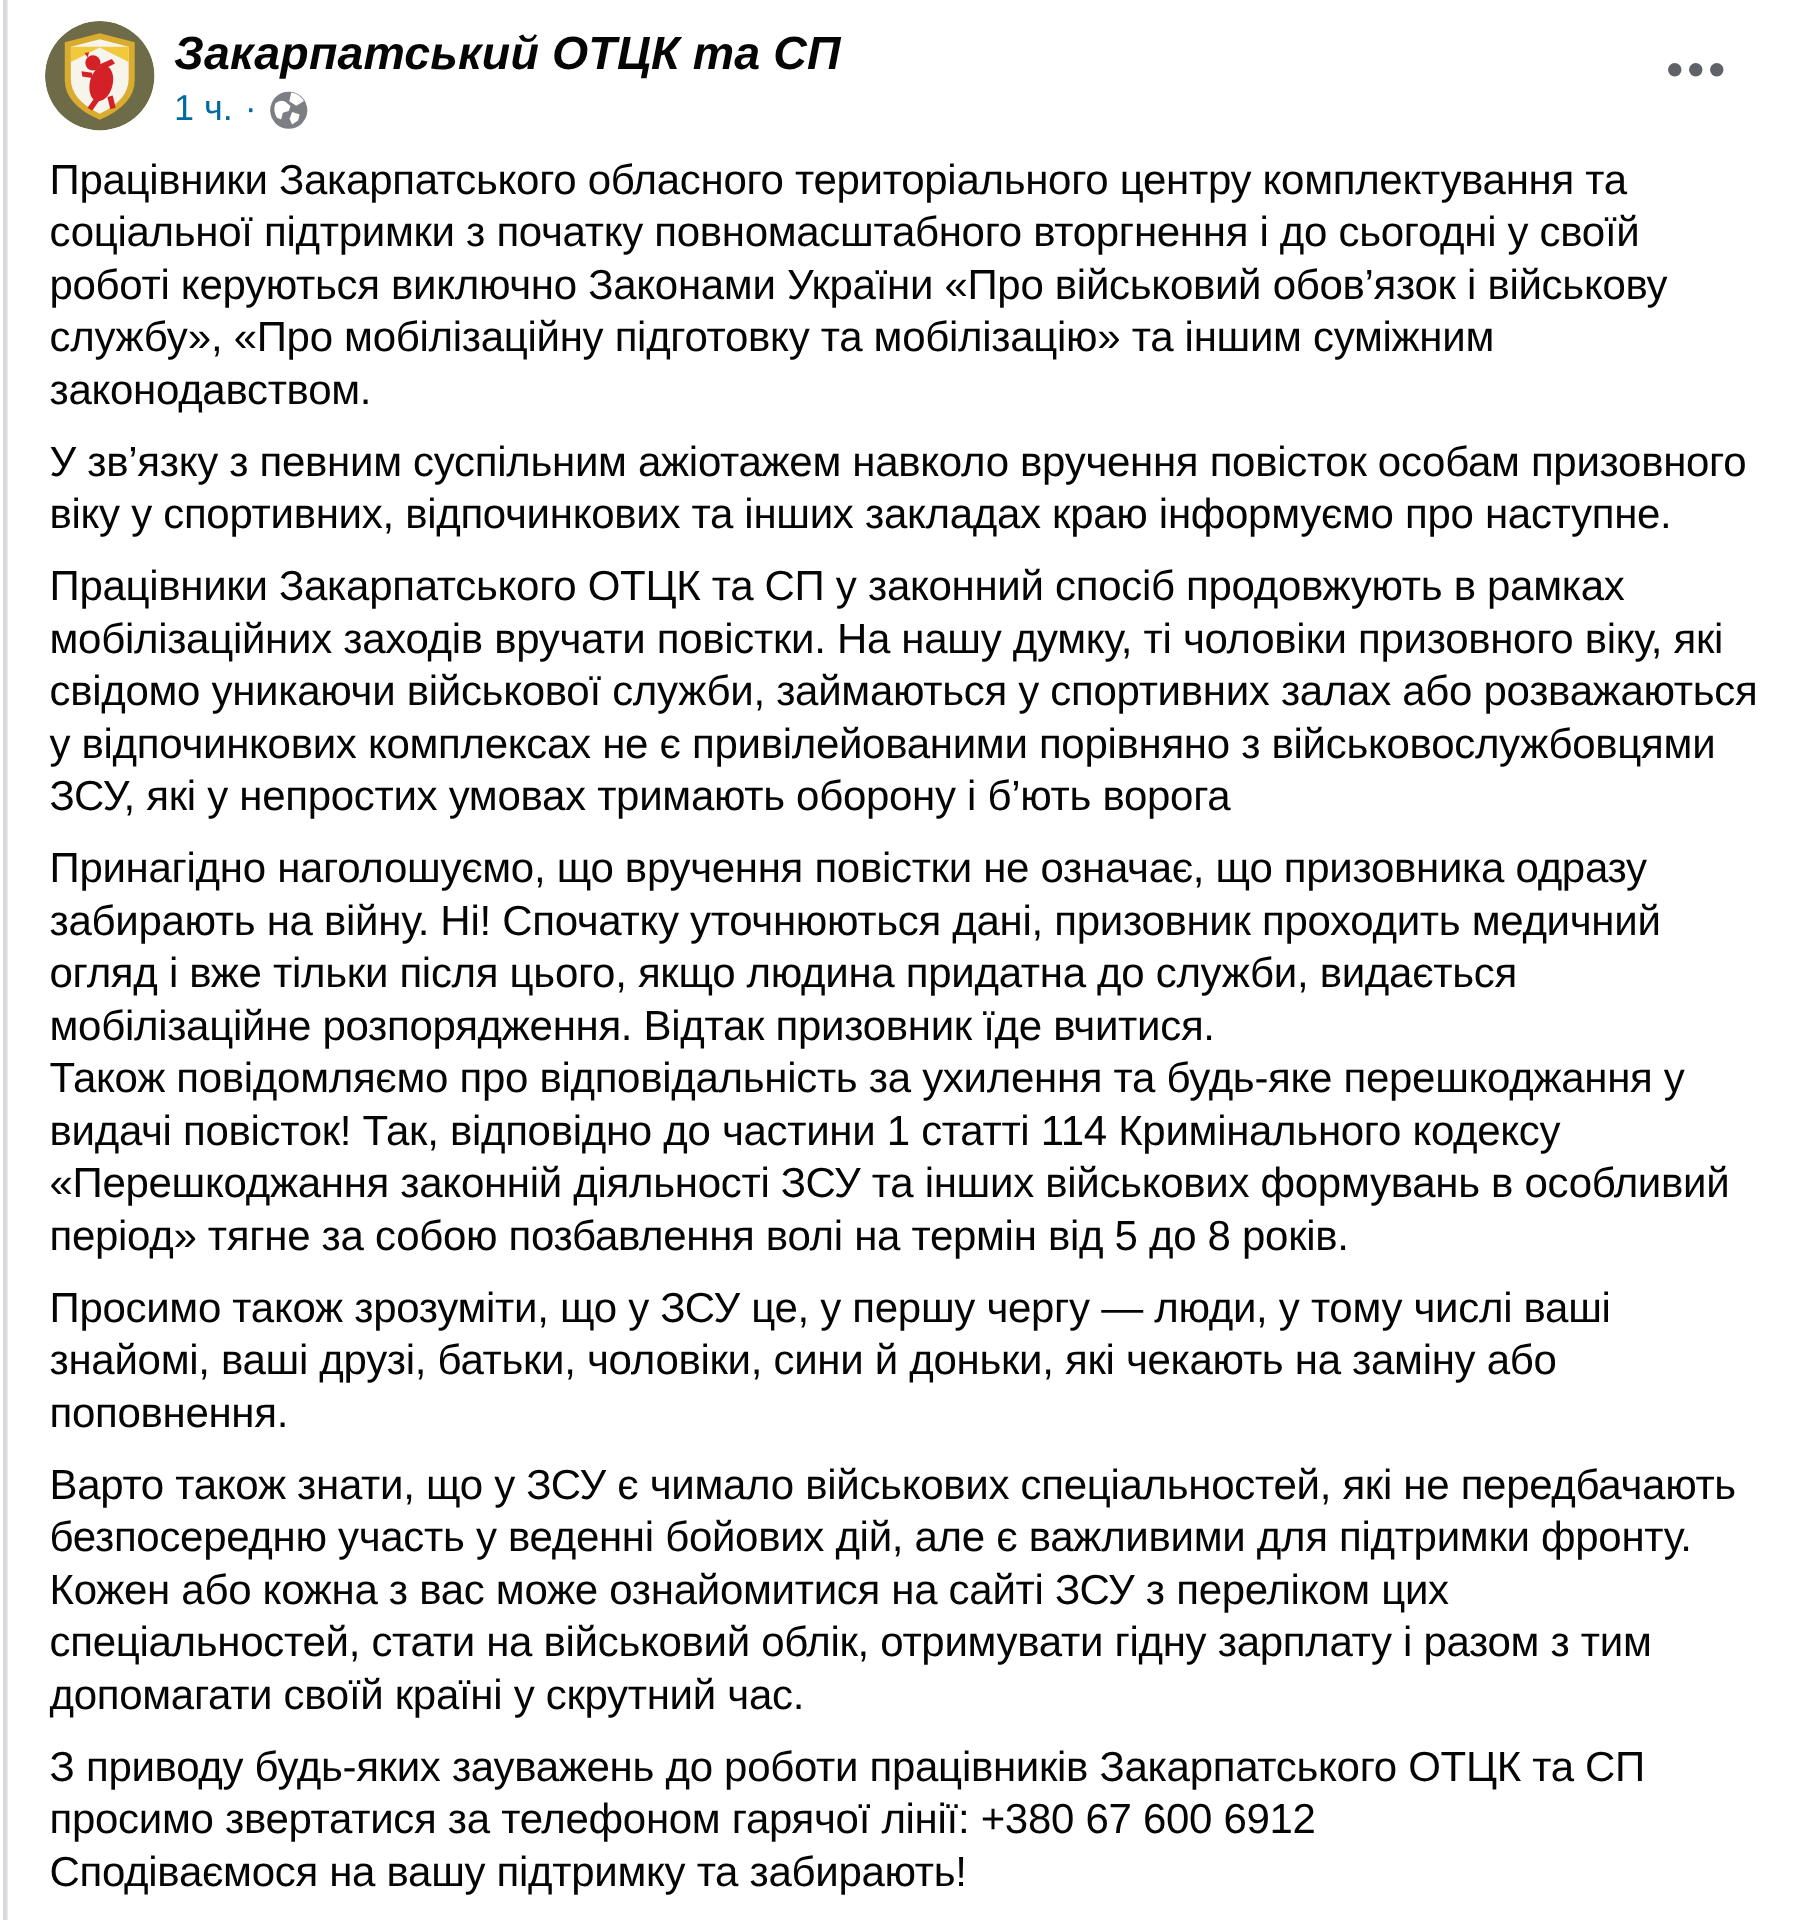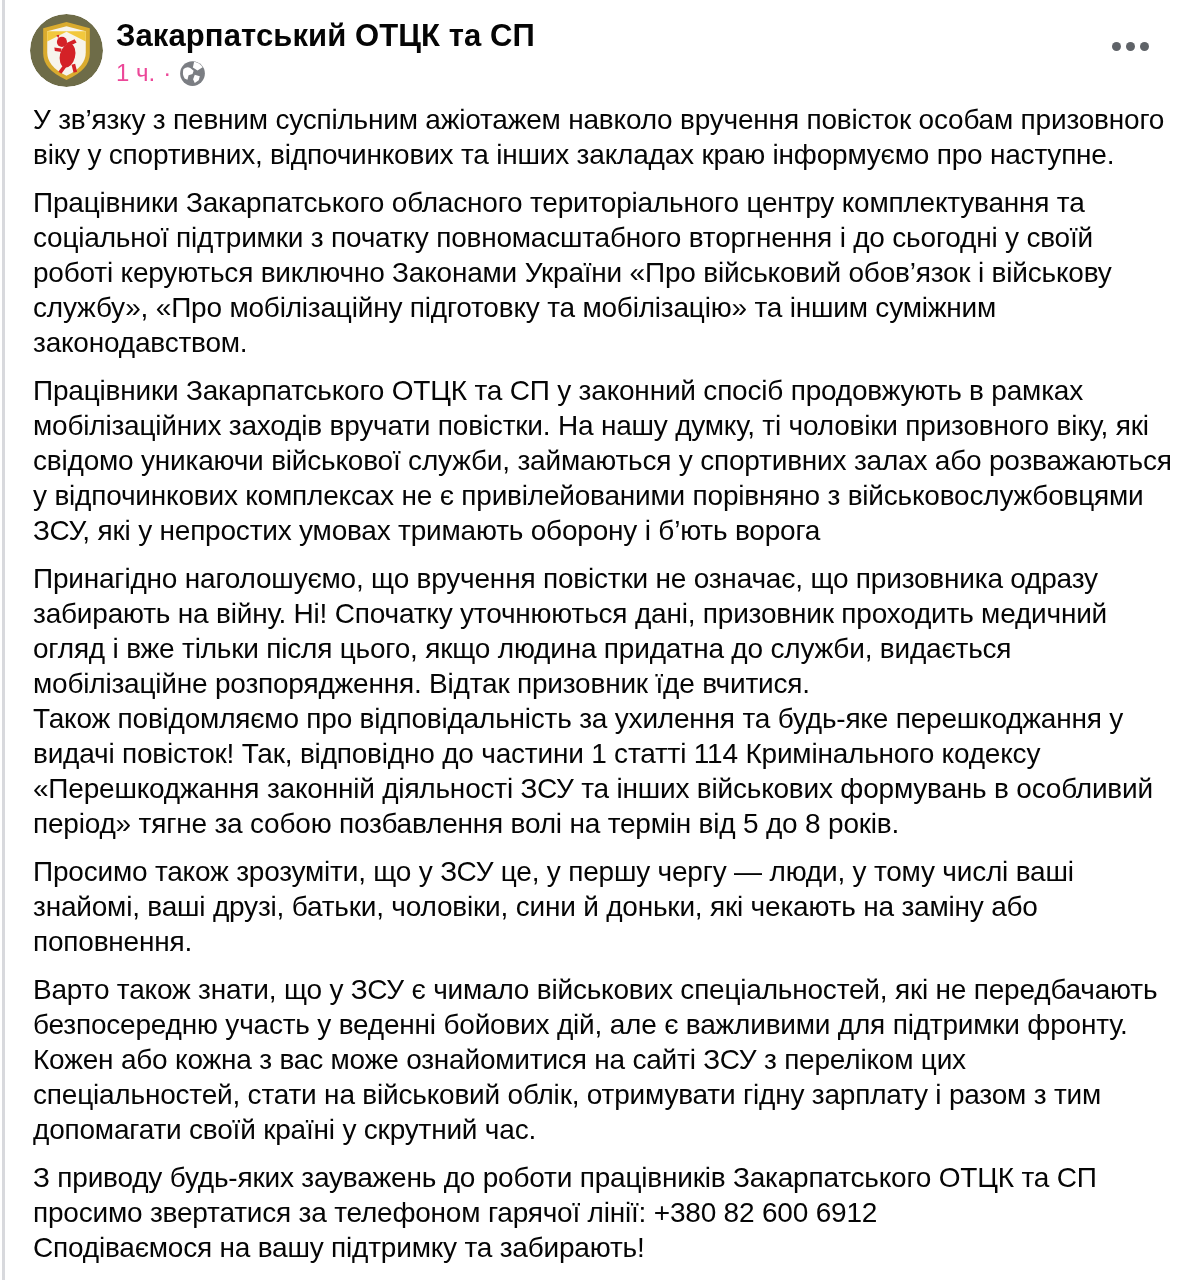--- a/index.html
+++ b/index.html
@@ -35,26 +35,27 @@
     cursor: pointer;
   }
   .head-text { margin-left: 13px; padding-top: 3px; }
   .page-name {
     font-size: 31px;
     font-weight: 700;
     line-height: 38px;
     color: #050505;
     letter-spacing: 0.1px;
     cursor: pointer;
+    font-style: italic;
   }
   .meta-row {
     display: flex;
     align-items: center;
     margin-top: 4px;
-    color: #ec4899;
+    color: #0369a1;
     font-size: 24px;
     line-height: 28px;
   }
   .meta-sep { margin: 0 8px; font-size: 24px; }
   .globe { width: 27px; height: 27px; display: block; }
   .more-btn {
     position: absolute;
     right: 46px; top: 36px;
     display: flex;
     gap: 5px;
@@ -120,36 +121,36 @@
   </div>
 
   <div class="more-btn">
     <i></i>
     <i></i>
     <i></i>
   </div>
 
   <div class="post-text" id="post-text">
       <div class="para">
-        <div>У зв’язку з певним суспільним ажіотажем навколо вручення повісток особам призовного віку у спортивних, відпочинкових та інших закладах краю інформуємо про наступне.</div>
+        <div>Працівники Закарпатського обласного територіального центру комплектування та соціальної підтримки з початку повномасштабного вторгнення і до сьогодні у своїй роботі керуються виключно Законами України «Про військовий обов’язок і військову службу», «Про мобілізаційну підготовку та мобілізацію» та іншим суміжним законодавством.</div>
       </div>
       <div class="para">
-        <div>Працівники Закарпатського обласного територіального центру комплектування та соціальної підтримки з початку повномасштабного вторгнення і до сьогодні у своїй роботі керуються виключно Законами України «Про військовий обов’язок і військову службу», «Про мобілізаційну підготовку та мобілізацію» та іншим суміжним законодавством.</div>
+        <div>У зв’язку з певним суспільним ажіотажем навколо вручення повісток особам призовного віку у спортивних, відпочинкових та інших закладах краю інформуємо про наступне.</div>
       </div>
       <div class="para">
         <div>Працівники Закарпатського ОТЦК та СП у законний спосіб продовжують в рамках мобілізаційних заходів вручати повістки. На нашу думку, ті чоловіки призовного віку, які свідомо уникаючи військової служби, займаються у спортивних залах або розважаються у відпочинкових комплексах не є привілейованими порівняно з військовослужбовцями ЗСУ, які у непростих умовах тримають оборону і б’ють ворога</div>
       </div>
       <div class="para">
         <div>Принагідно наголошуємо, що вручення повістки не означає, що призовника одразу забирають на війну. Ні! Спочатку уточнюються дані, призовник проходить медичний огляд і вже тільки після цього, якщо людина придатна до служби, видається мобілізаційне розпорядження. Відтак призовник їде вчитися.</div>
         <div>Також повідомляємо про відповідальність за ухилення та будь-яке перешкоджання у видачі повісток! Так, відповідно до частини 1 статті 114 Кримінального кодексу «Перешкоджання законній діяльності ЗСУ та інших військових формувань в особливий період» тягне за собою позбавлення волі на термін від 5 до 8 років.</div>
       </div>
       <div class="para">
         <div>Просимо також зрозуміти, що у ЗСУ це, у першу чергу — люди, у тому числі ваші знайомі, ваші друзі, батьки, чоловіки, сини й доньки, які чекають на заміну або поповнення.</div>
       </div>
       <div class="para">
         <div>Варто також знати, що у ЗСУ є чимало військових спеціальностей, які не передбачають безпосередню участь у веденні бойових дій, але є важливими для підтримки фронту. Кожен або кожна з вас може ознайомитися на сайті ЗСУ з переліком цих спеціальностей, стати на військовий облік, отримувати гідну зарплату і разом з тим допомагати своїй країні у скрутний час.</div>
       </div>
       <div class="para">
-        <div>З приводу будь-яких зауважень до роботи працівників Закарпатського ОТЦК та СП просимо звертатися за телефоном гарячої лінії: +380 82 600 6912</div>
+        <div>З приводу будь-яких зауважень до роботи працівників Закарпатського ОТЦК та СП просимо звертатися за телефоном гарячої лінії: +380 67 600 6912</div>
         <div>Сподіваємося на вашу підтримку та забирають!</div>
       </div>
     </div>
 </div>
 
 </body></html>

